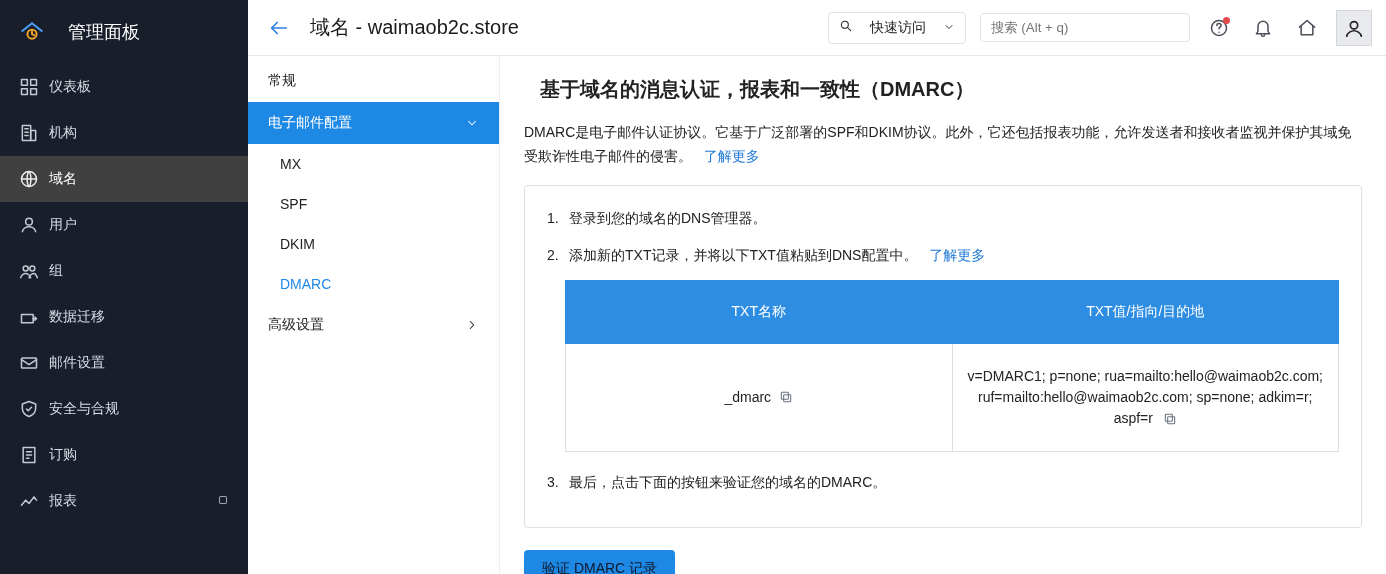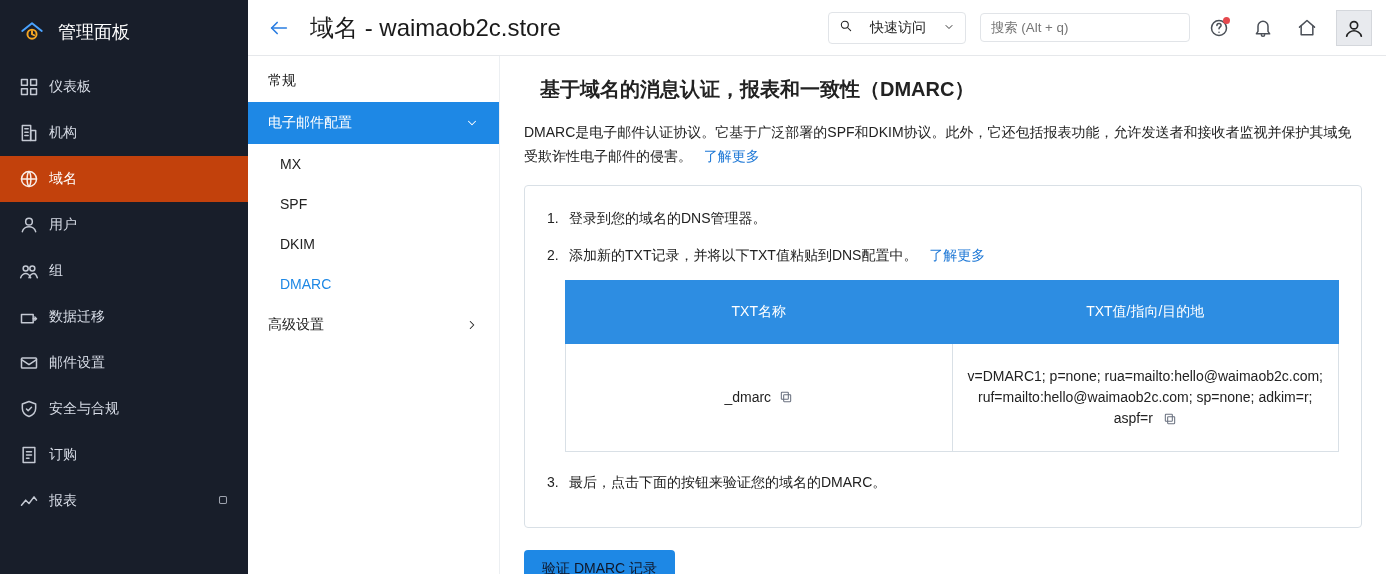--- a/index.html
+++ b/index.html
@@ -7,47 +7,47 @@
   .app { display: flex; width: 1386px; height: 574px; overflow: hidden; }
 
   
   .sidebar {
     width: 248px; flex: 0 0 248px;
     background: #181e2a; color: #e7eaf0;
     display: flex; flex-direction: column;
     padding-top: 8px;
   }
   .brand {
-    display: flex; align-items: center; gap: 12px;
+    display: flex; align-items: center; gap: 22px;
     padding: 10px 18px 18px 18px;
   }
   .brand-icon {
     width: 28px; height: 28px; display:flex; align-items:center; justify-content:center;
   }
   .brand-title { font-size: 18px; font-weight: 500; color: #fff; }
   .nav { display:flex; flex-direction:column; }
   .nav-item {
     display:flex; align-items:center; gap: 9px;
     padding: 12px 18px; color: #d7dce6; cursor: pointer; position: relative;
   }
   .nav-item .icon { width: 22px; height: 22px; display:flex; align-items:center; justify-content:center; opacity:.9; }
-  .nav-item.active { background: #c2410c; color: #fff; }
+  .nav-item.active { background: #404040; color: #fff; }
   .nav-item .pin { margin-left:auto; opacity:.7; }
 
   
   .main { flex:1; display:flex; flex-direction:column; min-width:0; }
   .header {
     height: 56px; border-bottom: 1px solid #e6e8eb;
     display:flex; align-items:center; padding: 0 14px; gap: 14px;
   }
   .back-btn {
     width:34px;height:34px; display:flex;align-items:center;justify-content:center;
     color:#2a7de1; cursor:pointer; border-radius:4px;
   }
-  .page-title { font-size: 24px; font-weight: 400; color:#1a1a1a; }
+  .page-title { font-size: 20px; font-weight: 400; color:#1a1a1a; }
   .header-spacer { flex:1; }
   .quick-access {
     display:flex; align-items:center; gap:17px; padding:6px 10px;
     border:1px solid #e1e4e8; border-radius:4px; background:#fff; cursor:pointer;
     color:#222; white-space:nowrap;
   }
   .search-box {
     width: 210px; border:1px solid #e1e4e8; border-radius:4px; padding:6px 10px;
     color:#8a8f98;
   }

